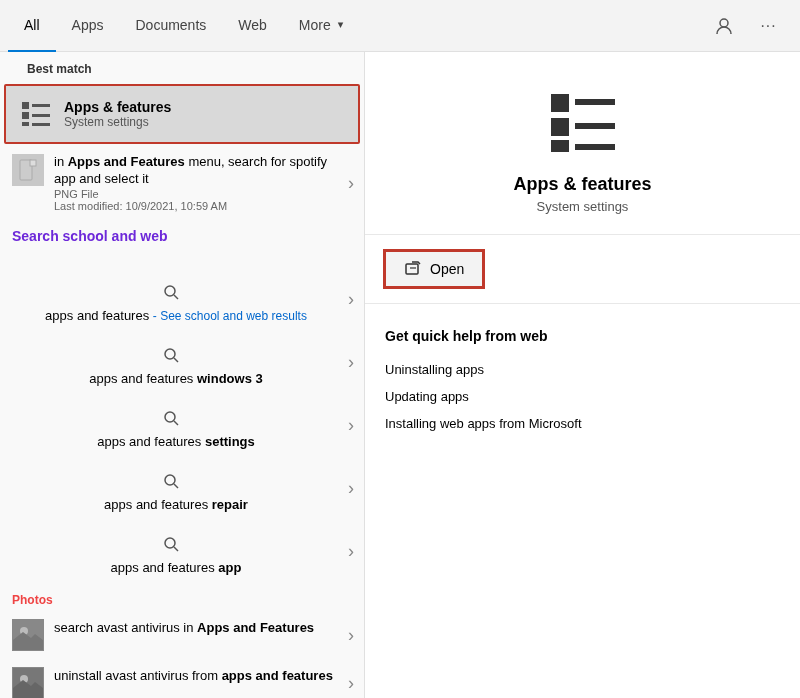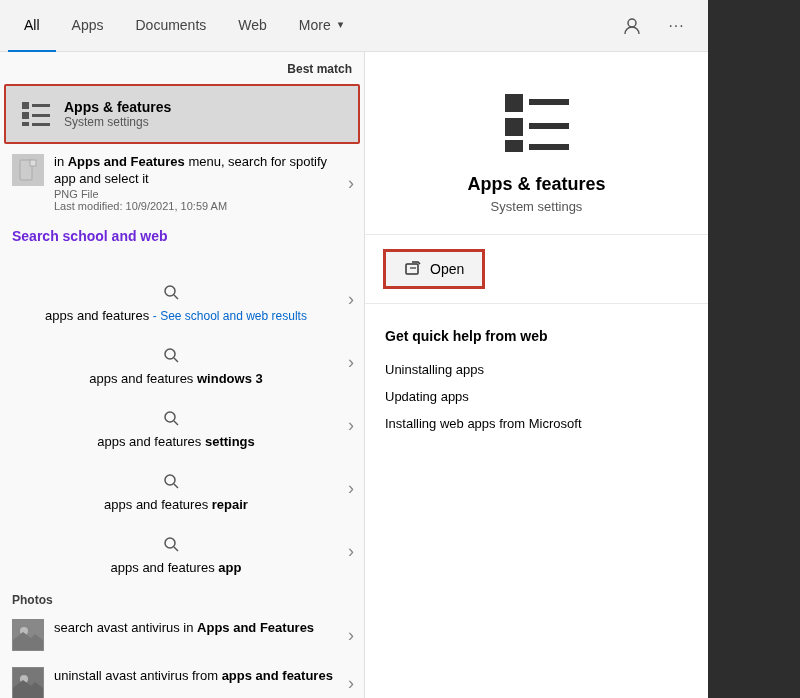--- a/index.html
+++ b/index.html
@@ -7,21 +7,21 @@
       width: 800px;
       height: 698px;
       font-family: 'Segoe UI', Arial, sans-serif;
       background: #2d2d2d;
       overflow: hidden;
       position: relative;
     }
 
     
     .search-window {
-      width: 708px;
+      width: 800px;
       height: 698px;
       display: flex;
       flex-direction: column;
       background: #ffffff;
     }
 
     
     .tab-bar {
       display: flex;
       align-items: center;
@@ -88,22 +88,21 @@
       display: flex;
       flex-direction: column;
       border-right: 1px solid #e0e0e0;
       overflow-y: auto;
     }
 
     .section-label {
       font-size: 12px;
       font-weight: 600;
       color: #333;
-      padding: 10px 12px 6px 13px;
-      text-align: right;
+      padding: 10px 12px 6px 27px;
     }
 
     
     .best-match-item {
       display: flex;
       align-items: center;
       background: #d9d9d9;
       padding: 10px 12px;
       margin: 2px 4px;
       border: 2px solid #c0392b;
@@ -211,21 +210,21 @@
       font-size: 12px;
     }
 
     
     .photos-section {
       padding: 4px 0;
     }
     .photos-label {
       font-size: 12px;
       font-weight: 600;
-      color: #404040;
+      color: #ef4444;
       padding: 6px 12px 4px 12px;
     }
     .photo-result {
       display: flex;
       align-items: flex-start;
       padding: 8px 12px;
       cursor: pointer;
       position: relative;
     }
     .photo-thumb {

